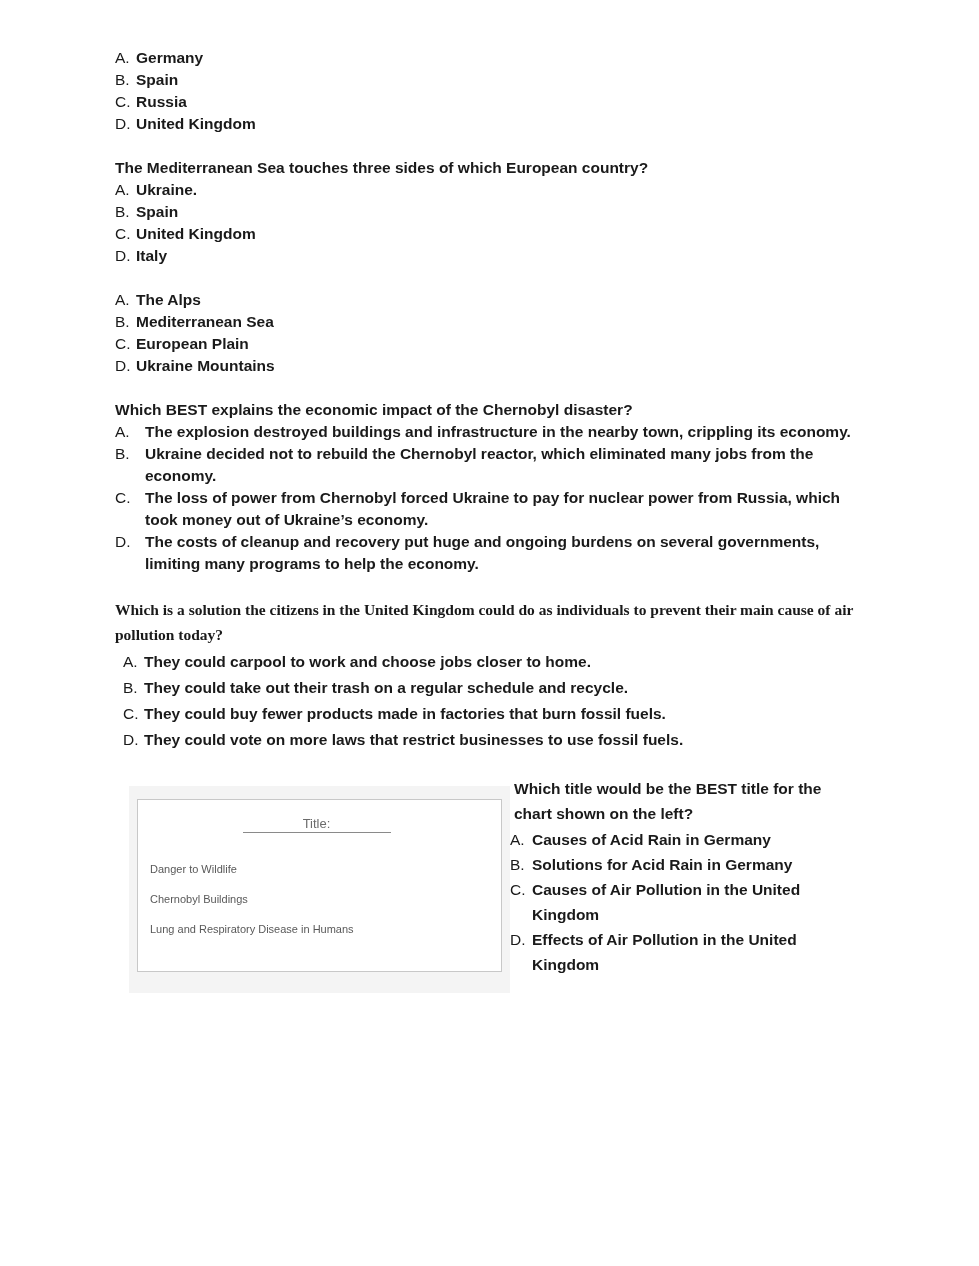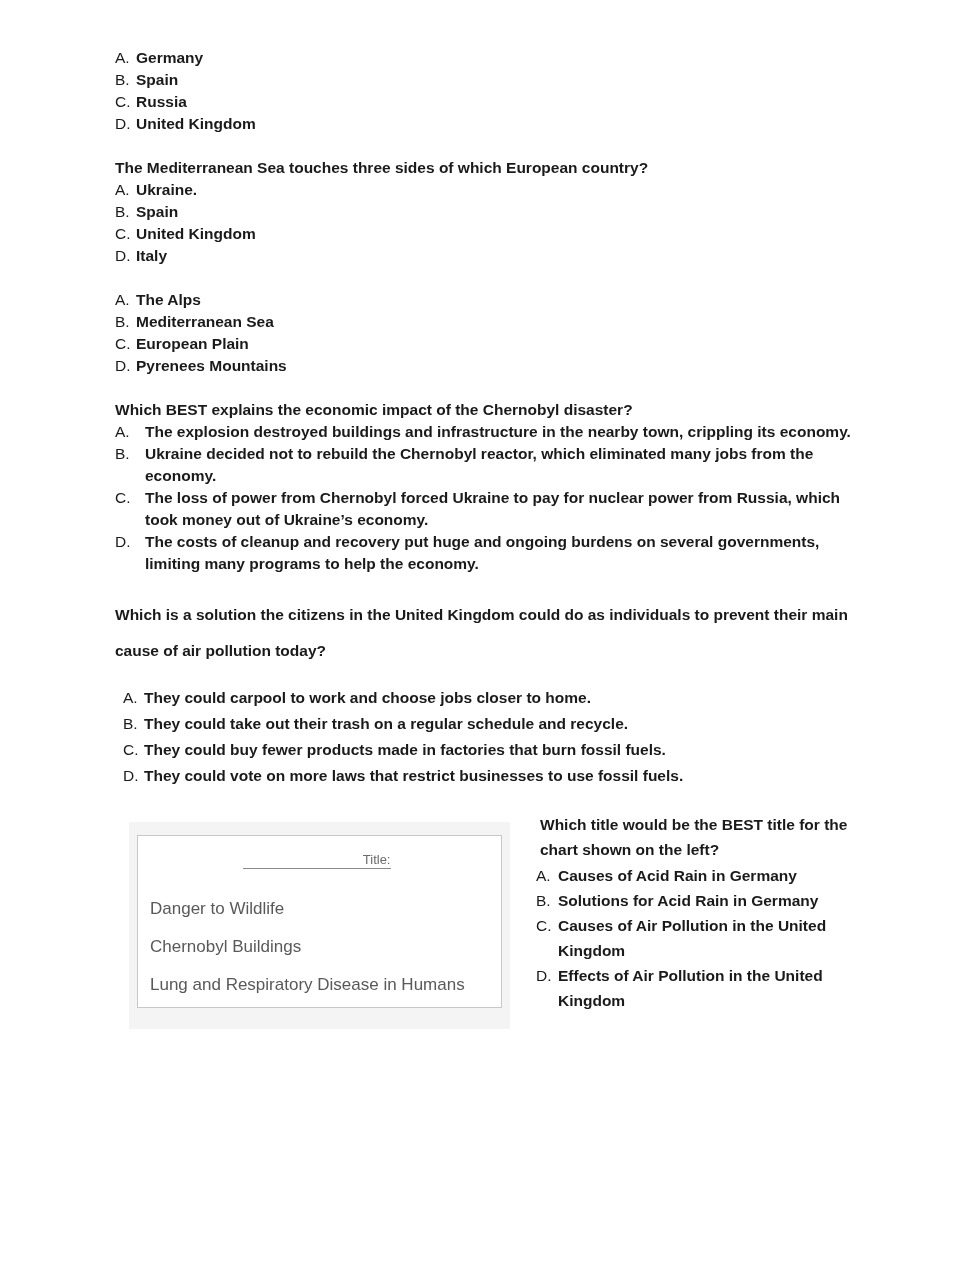--- a/index.html
+++ b/index.html
@@ -15,21 +15,21 @@
   .page { padding: 47px 118px 0 115px; }
 
   .q { margin-bottom: 22px; }
   .prompt { font-weight: bold; line-height: 22px; }
   .opt { display: flex; line-height: 22px; }
   .opt .letter { flex: 0 0 21px; }
   .opt .text { flex: 1 1 auto; font-weight: bold; }
 
   .q4 .opt .letter { flex-basis: 30px; }
 
-  .q5 .prompt { line-height: 36px; margin-bottom: 16px; }
+  .q5 .prompt { line-height: 25px; margin-bottom: 2px; font-family: Liberation Serif, serif; }
   .q5 .opt { padding-left: 8px; line-height: 25px; margin-bottom: 1px; }
   .q5 .opt .letter { flex-basis: 21px; }
 
   .bottom { display: flex; align-items: flex-start; margin-top: 34px; margin-left: 14px; }
 
   .chart-panel {
     width: 381px;
     background: #f4f4f4;
     padding: 13px 8px 21px 8px;
     flex: 0 0 auto;
@@ -40,31 +40,31 @@
     height: 173px;
     padding: 14px 12px 0 6px;
   }
   .chart-title-row { text-align: center; margin-bottom: 30px; }
   .chart-title-blank {
     display: inline-block;
     width: 148px;
     border-bottom: 1px solid #8a8a8a;
     color: #6b6b6b;
     font-size: 13px;
-    text-align: right;
+    text-align: center;
     padding-bottom: 1px;
   }
   .chart-item {
     color: #595959;
-    font-size: 17px;
+    font-size: 11px;
     margin-bottom: 18px;
     padding-left: 6px;
   }
 
-  .right-col { margin-left: 26px; width: 336px; margin-top: -10px; }
+  .right-col { margin-left: 0; width: 336px; margin-top: -10px; }
   .right-col .prompt { line-height: 25px; margin-bottom: 1px; padding-left: 4px; }
   .right-col .opt { line-height: 25px; }
   .right-col .opt .letter { flex: 0 0 22px; }
 </style>
 </head>
 <body>
 
 <div class="page">
 
   <section class="q q1">
@@ -114,21 +114,21 @@
     <div class="opt">
       <span class="letter">B.</span>
       <span class="text">Mediterranean Sea</span>
     </div>
     <div class="opt">
       <span class="letter">C.</span>
       <span class="text">European Plain</span>
     </div>
     <div class="opt">
       <span class="letter">D.</span>
-      <span class="text">Pyrenees Mountains</span>
+      <span class="text">Ukraine Mountains</span>
     </div>
   </section>
 
   <section class="q q4">
     <p class="prompt">Which BEST explains the economic impact of the Chernobyl disaster?</p>
     <div class="opt">
       <span class="letter">A.</span>
       <span class="text">The explosion destroyed buildings and infrastructure in the nearby town, crippling its economy.</span>
     </div>
     <div class="opt">

